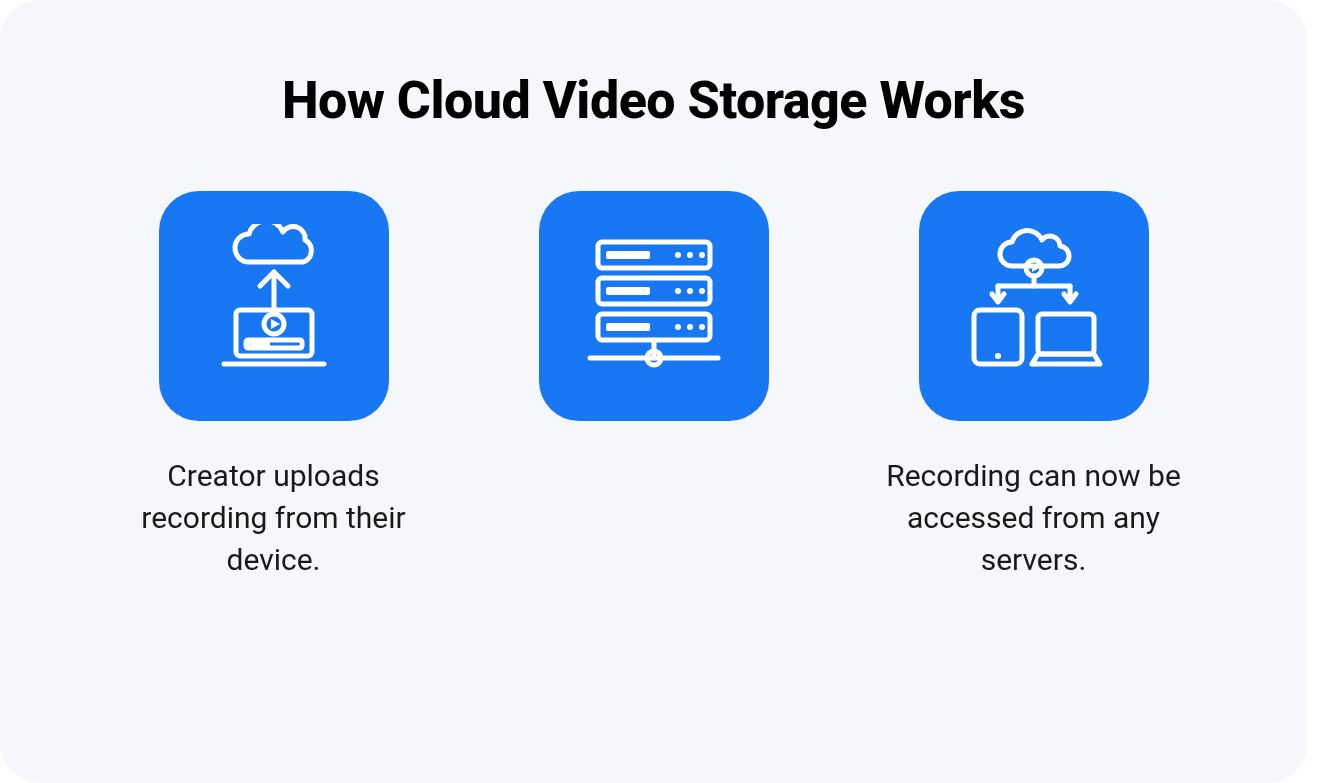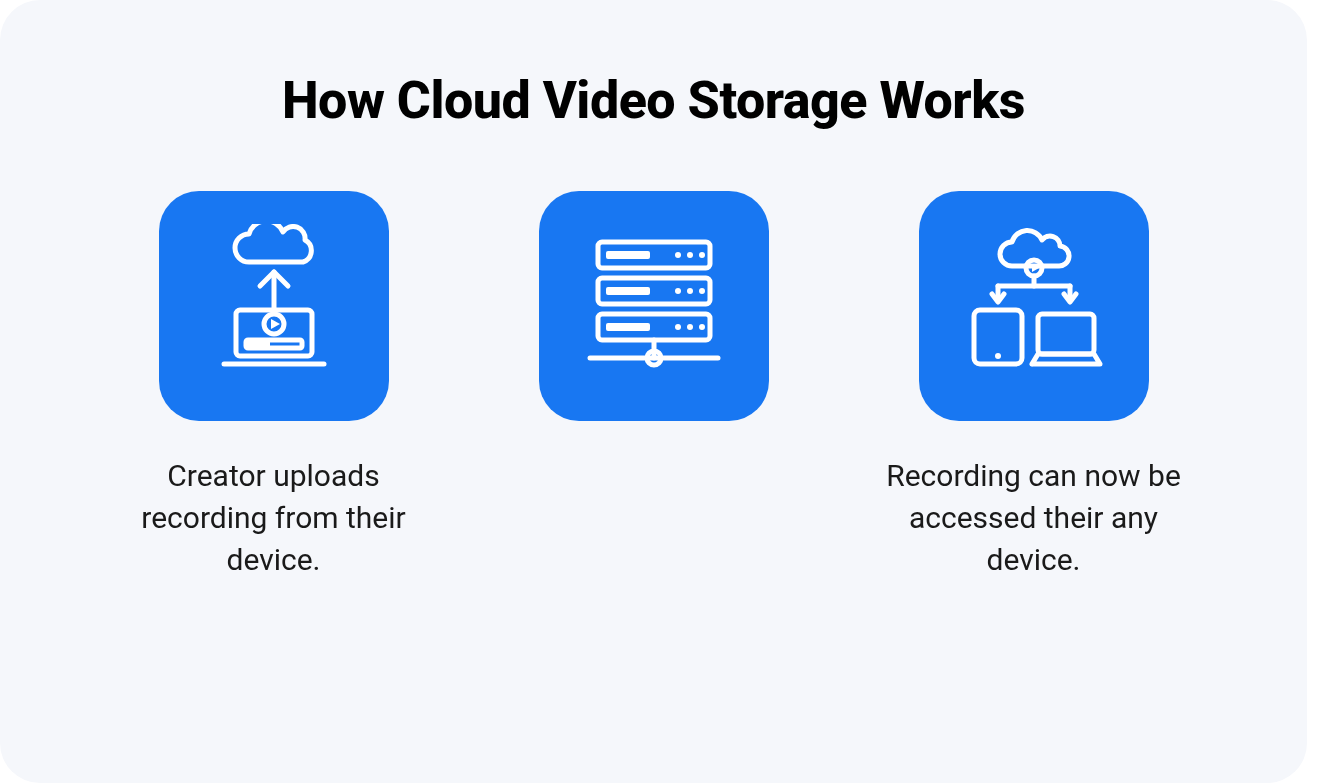--- a/index.html
+++ b/index.html
@@ -152,17 +152,17 @@
             <polyline points="110,70 116,78 122,70"></polyline>
 
             <rect x="20" y="86" width="48" height="54" rx="6"></rect>
             <circle cx="44" cy="132" r="3" fill="#ffffff" stroke="none"></circle>
 
             <rect x="84" y="90" width="56" height="40" rx="4"></rect>
             <polyline points="78,140 146,140 140,130 84,130 78,140"></polyline>
           </svg>
         </span>
       </div>
-      <div class="caption">Recording can now be accessed their any device.</div>
+      <div class="caption">Recording can now be accessed from any servers.</div>
     </div>
 
   </div>
 </div>
 
 </body></html>

